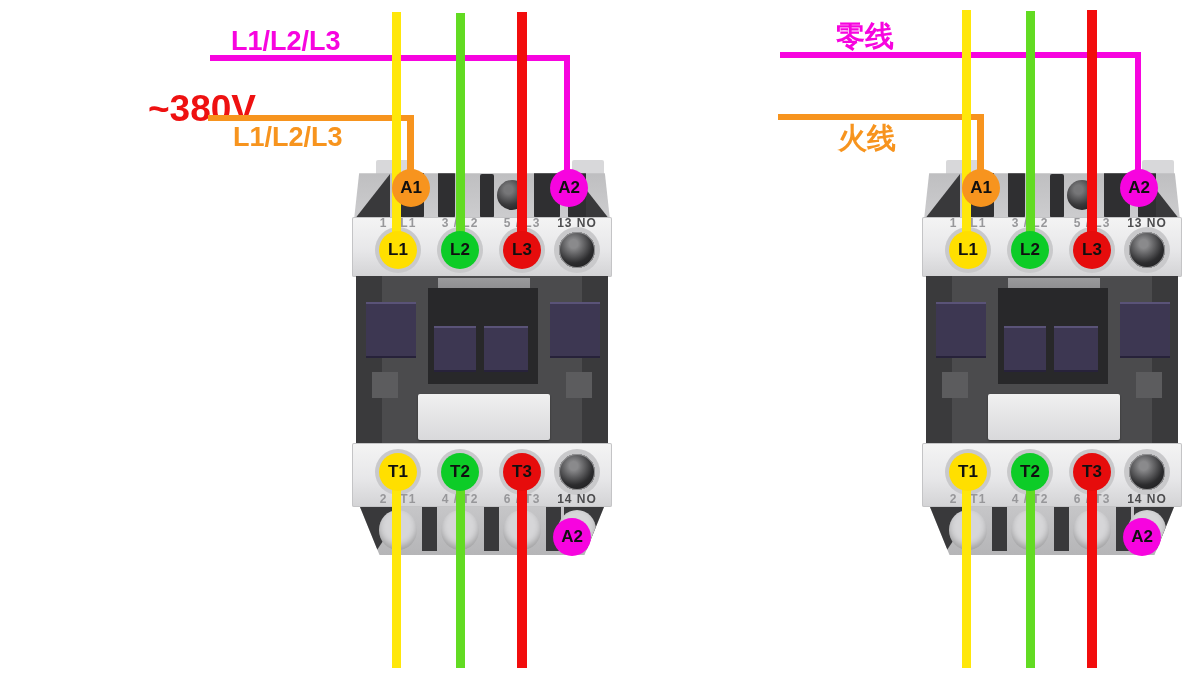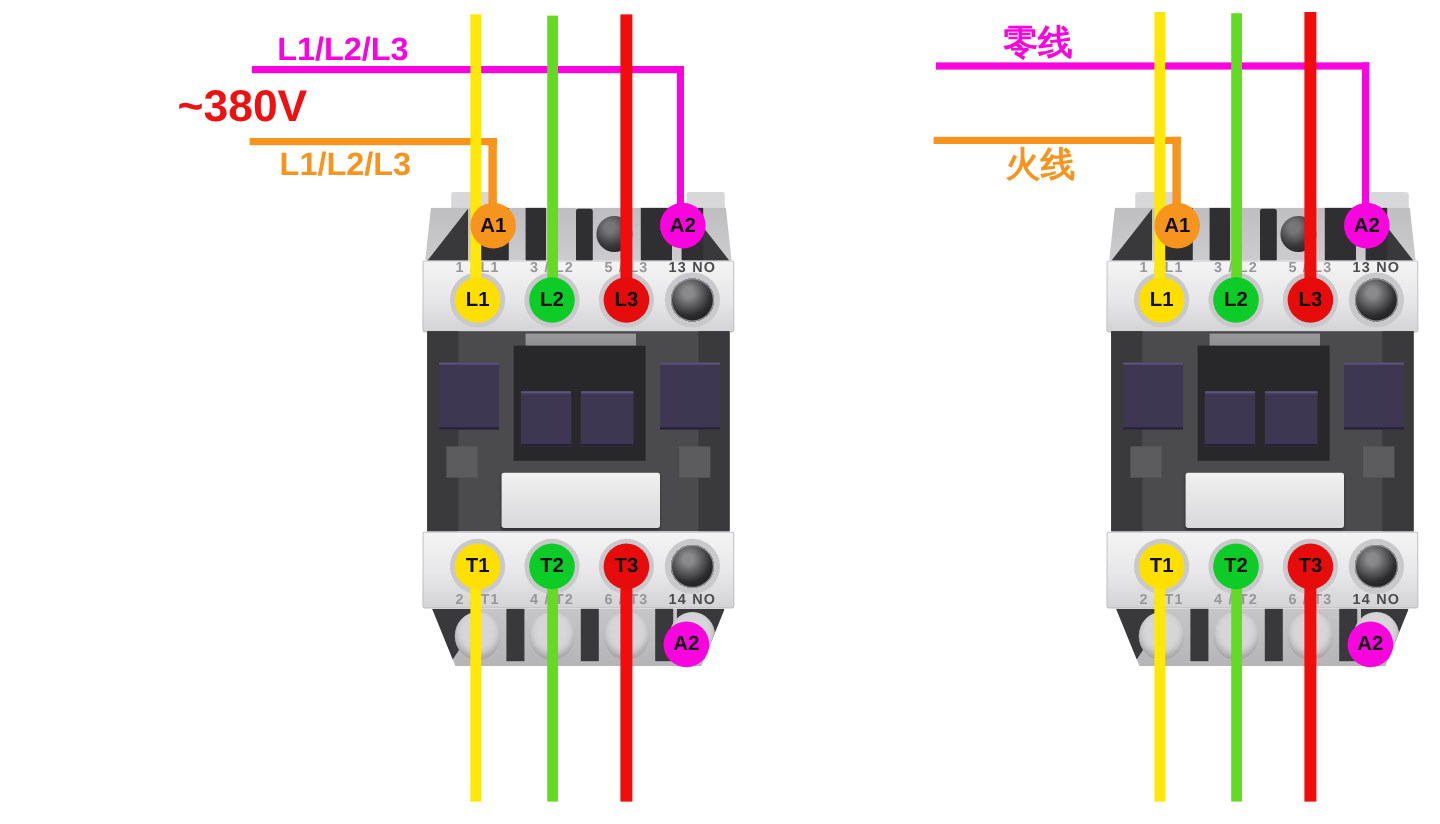--- a/index.html
+++ b/index.html
@@ -4,21 +4,21 @@
 <style>
   html,body{margin:0;padding:0;background:#ffffff;}
   .stage{position:relative;width:1200px;height:687px;background:#fff;overflow:hidden;
          font-family:"Liberation Sans",sans-serif;}
   
   .wire{position:absolute;}
   
   .lbl{position:absolute;font-weight:bold;line-height:1;white-space:nowrap;}
   .lbl.magenta{color:var(--magenta);}
   .lbl.orange{color:var(--orange);}
-  .lbl.red{color:var(--red-text);}
+  .lbl.red{color:var(--red-text);margin-top:20px;}
   .lbl.blue{color:var(--blue-text);}
   
   .contactor{position:absolute;width:260px;height:400px;}
   .flange-top{position:absolute;left:2px;top:8px;width:256px;height:52px;
       background:linear-gradient(180deg,#bdbdbf,#cdcdcf);
       clip-path:polygon(2% 10%,98% 10%,100% 100%,0% 100%);}
   .flange-top .wedge-l{position:absolute;left:0;top:6px;width:36px;height:46px;background:#39393b;
       clip-path:polygon(0 100%,100% 0,100% 100%);}
   .flange-top .wedge-r{position:absolute;right:0;top:6px;width:36px;height:46px;background:#39393b;
       clip-path:polygon(0 0,100% 100%,0 100%);}

